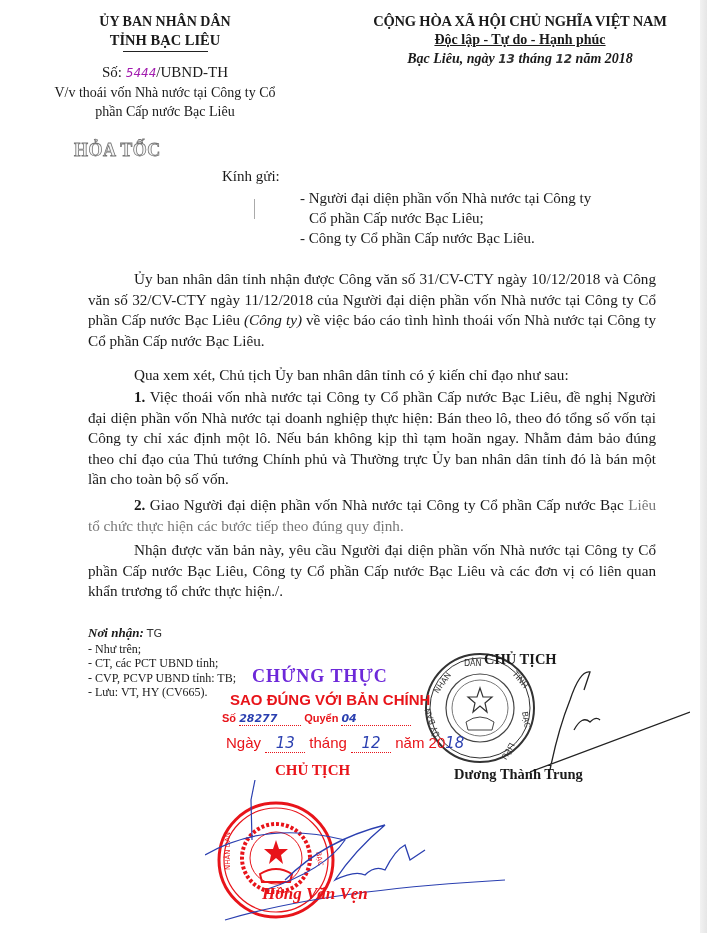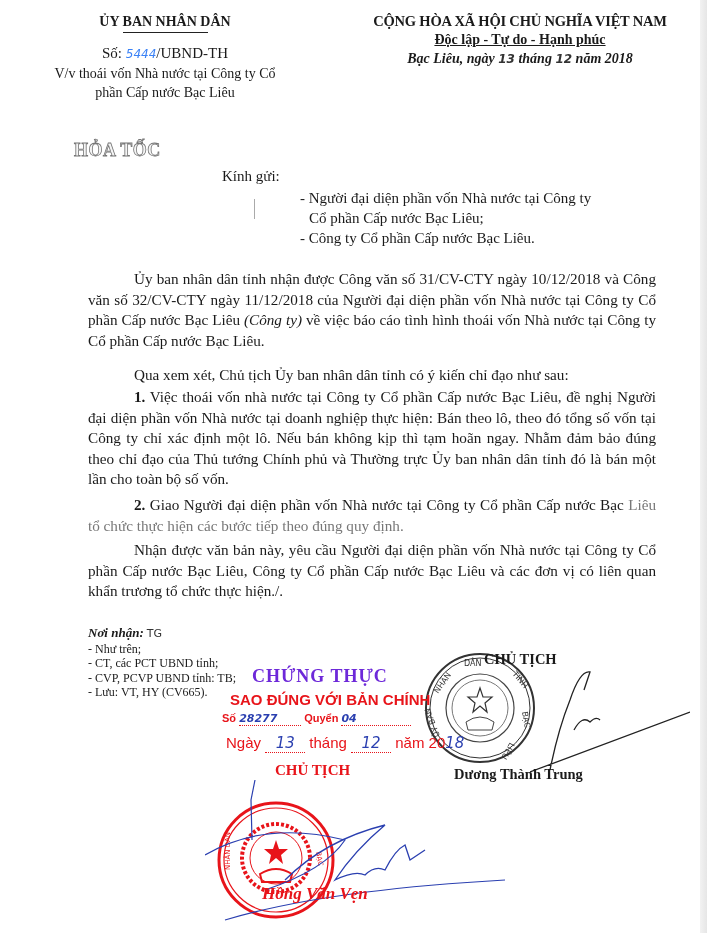--- a/index.html
+++ b/index.html
@@ -12,21 +12,21 @@
   .abs { position: absolute; white-space: nowrap; }
   .bold { font-weight: bold; }
   .italic { font-style: italic; }
 
   
   .hl { left: 40px; width: 250px; top: 12px; text-align: center; }
   .hl .l1 { font-size: 14px; font-weight: bold; line-height: 19px; }
   .hl .l2 { font-size: 14.5px; font-weight: bold; line-height: 19px; }
   .hl .rule { width: 85px; height: 1px; background: #222; margin: 1px auto 0; }
   .hl .so { font-size: 15px; margin-top: 10px; line-height: 20px; }
-  .hl .so .hand { font-family: "DejaVu Sans", sans-serif; font-style: italic; font-size: 12px; color: #3b82f6; }
+  .hl .so .hand { font-family: "DejaVu Sans", sans-serif; font-style: italic; font-size: 12px; color: #a21caf; }
   .hl .vv { font-size: 14px; line-height: 19px; white-space: normal; }
 
   
   .hr { left: 345px; width: 350px; top: 12px; text-align: center; }
   .hr .l1 { font-size: 14.5px; font-weight: bold; line-height: 19px; letter-spacing: -0.2px; }
   .hr .l2 { font-size: 14px; font-weight: bold; line-height: 18px; text-decoration: underline; }
   .hr .date { font-size: 14px; font-style: italic; line-height: 20px; font-weight: bold; }
   .hr .date .hand { font-family: "DejaVu Sans", sans-serif; font-size: 12px; color: #333; }
 
   .hoatoc { left: 74px; top: 140px; font-size: 18px; font-weight: bold; color: #f5f5f5;
@@ -69,20 +69,21 @@
   .seal-red { left: 216px; top: 800px; width: 120px; height: 120px; }
   .red-sig { left: 205px; top: 780px; width: 300px; height: 150px; }
 </style>
 </head>
 <body>
 
 <div class="edge"></div>
 
 <div class="abs hl">
   <div class="l1">ỦY BAN NHÂN DÂN</div>
+  <div class="l2">TỈNH BẠC LIÊU</div>
   <div class="rule"></div>
   <div class="so"><span>Số: </span><span class="hand">5444</span><span>/UBND-TH</span></div>
   <div class="vv">V/v thoái vốn Nhà nước tại Công ty Cổ phần Cấp nước Bạc Liêu</div>
 </div>
 
 <div class="abs hr">
   <div class="l1">CỘNG HÒA XÃ HỘI CHỦ NGHĨA VIỆT NAM</div>
   <div class="l2">Độc lập - Tự do - Hạnh phúc</div>
   <div class="date"><span>Bạc Liêu, ngày </span><span class="hand">13</span><span> tháng </span><span class="hand">12</span><span> năm 2018</span></div>
 </div>

